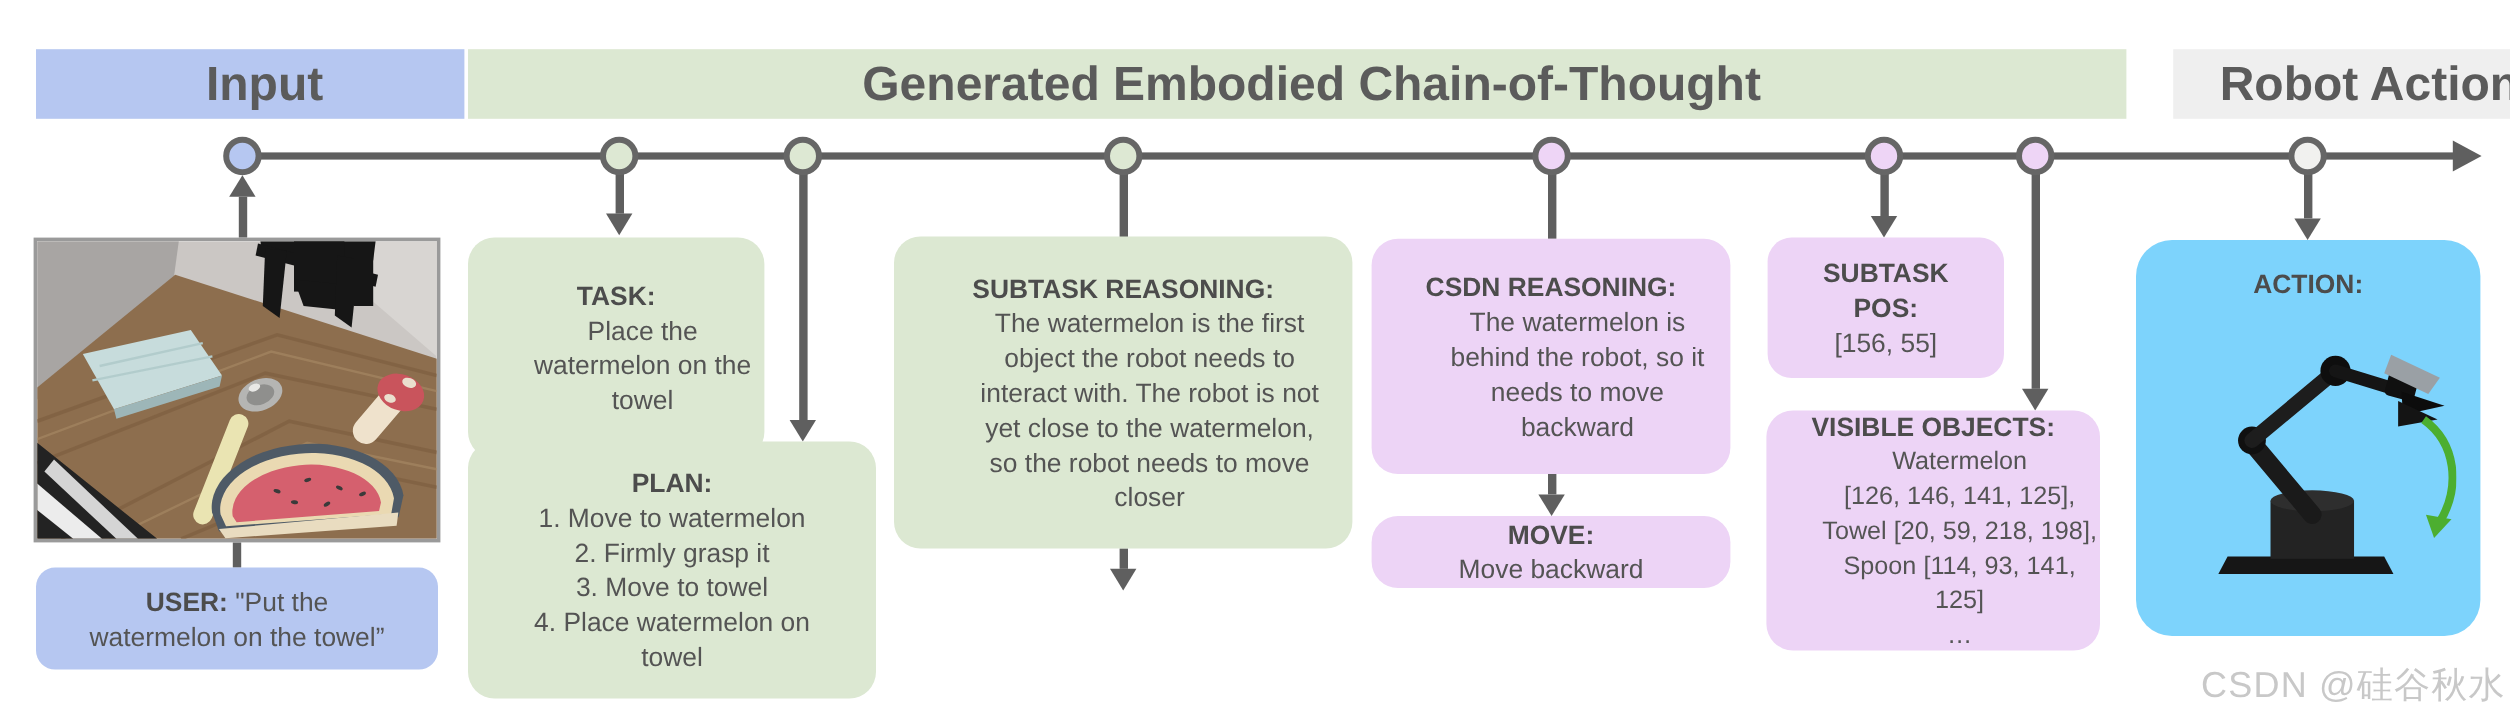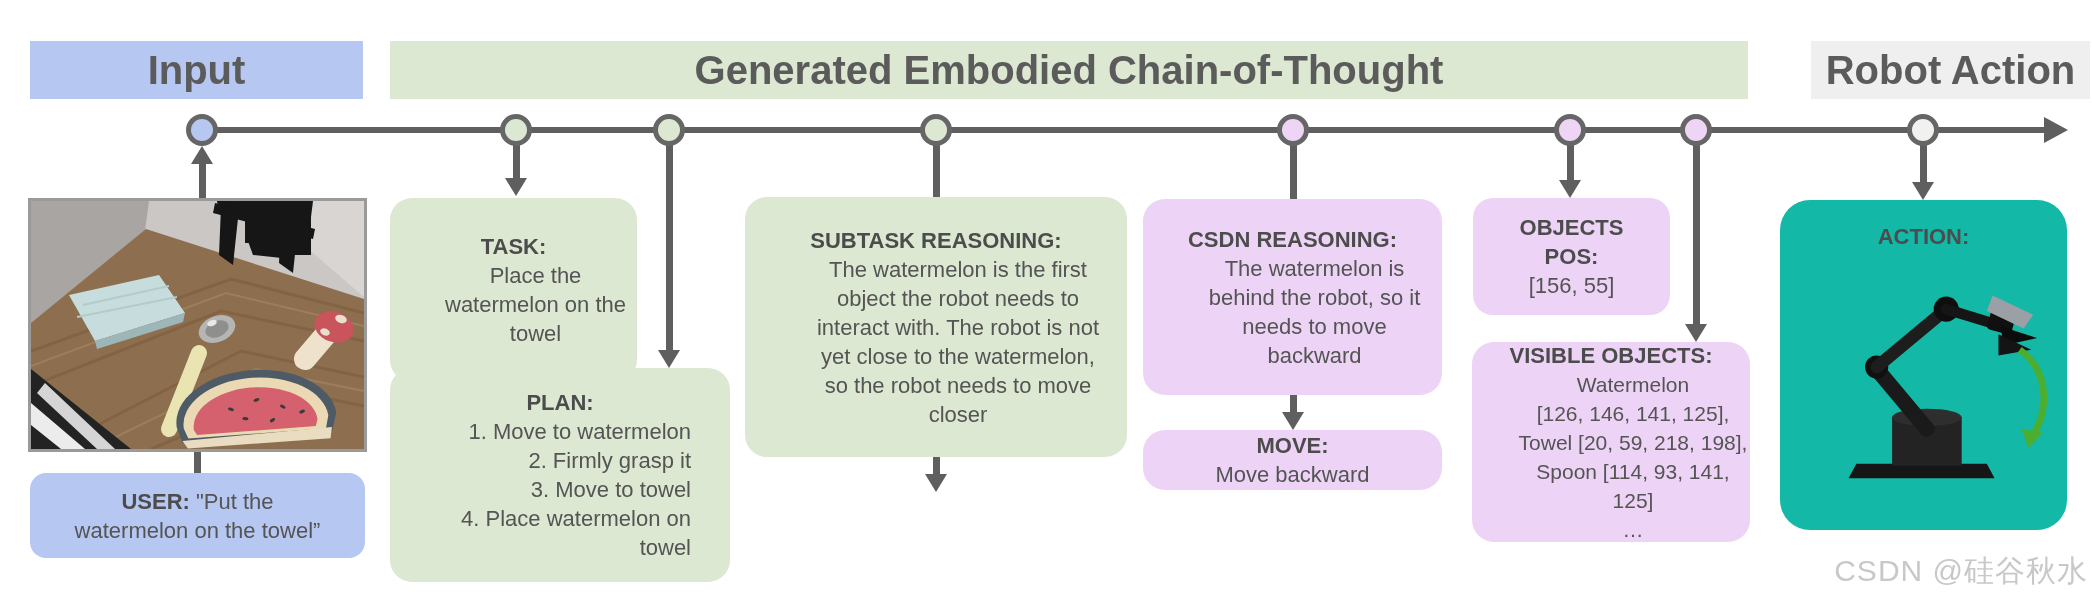--- a/index.html
+++ b/index.html
@@ -1,21 +1,21 @@
 <!DOCTYPE html>
 <html><head>
 <meta charset="utf-8">
 <style>
   html,body{margin:0;padding:0;background:#ffffff;}
   .canvas{position:relative;width:2092px;height:600px;background:#ffffff;overflow:hidden;
           font-family:"Liberation Sans","DejaVu Sans",sans-serif;color:#545454;}
 
   
   .hdr{position:absolute;top:41px;height:58px;display:flex;align-items:center;justify-content:center;
-       font-size:40px;font-weight:bold;color:#5b5b5b;}
+       font-size:40px;font-weight:bold;color:#5b5b5b;padding-left:24px;}
   .hdr-input{left:30px;width:333px;background:#b6c7f1;}
   .hdr-cot{left:390px;width:1358px;background:#dce8d2;}
   .hdr-robot{left:1788px;width:279px;background:#efefef;margin-left:23px;}
 
   
   .tl-line{position:absolute;left:202px;top:127px;width:1844px;height:6px;background:#5f5f5f;}
   .tl-head{position:absolute;left:2044px;top:117px;width:0;height:0;
            border-top:13px solid transparent;border-bottom:13px solid transparent;border-left:24px solid #5f5f5f;}
   .node{position:absolute;top:114px;width:22px;height:22px;border:5px solid #666666;border-radius:50%;}
   .node-blue{background:#b6c7f1;}
@@ -28,24 +28,24 @@
   .ah-down{position:absolute;width:0;height:0;border-left:11px solid transparent;border-right:11px solid transparent;border-top:18px solid #5f5f5f;}
   .ah-up{position:absolute;width:0;height:0;border-left:11px solid transparent;border-right:11px solid transparent;border-bottom:18px solid #5f5f5f;}
 
   
   .box{position:absolute;display:flex;flex-direction:column;align-items:center;justify-content:center;
        font-size:22px;line-height:29px;text-align:center;color:#545454;}
   .box b,.blabel{font-weight:bold;color:#4c4c4c;}
   .green{background:#dce8d2;border-radius:22px;}
   .purple{background:#edd4f6;border-radius:22px;}
   .blue{background:#b6c7f1;border-radius:16px;}
-  .gray{background:#14b8a6;border-radius:30px;text-align:right;}
+  .gray{background:#7dd3fc;border-radius:30px;text-align:right;}
   .pre{white-space:pre-line;margin-left:44px;}
 
-  .plan-items{width:262px;text-align:right;}
+  .plan-items{width:262px;text-align:center;}
 
   
   .photo{position:absolute;left:28px;top:198px;width:339px;height:254px;border:3px solid #9a9a9a;box-sizing:border-box;}
   .photo svg{display:block;width:100%;height:100%;}
 
   .robot-wrap{width:246px;height:232px;margin-top:2px;}
   .robot-wrap svg{width:100%;height:100%;display:block;}
 
   .watermark{position:absolute;right:4px;top:551px;font-size:30px;color:#c8c8c8;
              text-shadow:1px 1px 1px rgba(255,255,255,.9);letter-spacing:1px;}
@@ -217,21 +217,21 @@
 needs to move
 backward</div>
   </div>
 
   <div class="box purple" style="left:1143px;top:430px;width:299px;height:60px;">
     <div class="blabel">MOVE:</div>
     <div>Move backward</div>
   </div>
 
   <div class="box purple" style="left:1473px;top:198px;width:197px;height:117px;border-radius:20px;">
-    <div class="blabel" style="width:130px;">OBJECTS POS:</div>
+    <div class="blabel" style="width:130px;">SUBTASK POS:</div>
     <div>[156, 55]</div>
   </div>
 
   <div class="box purple" style="left:1472px;top:342px;width:278px;height:200px;font-size:21px;">
     <div class="blabel" style="font-size:22px;text-align:right;">VISIBLE OBJECTS:</div>
     <div class="pre">Watermelon
 [126, 146, 141, 125],
 Towel [20, 59, 218, 198],
 Spoon [114, 93, 141, 125]
 …</div>

